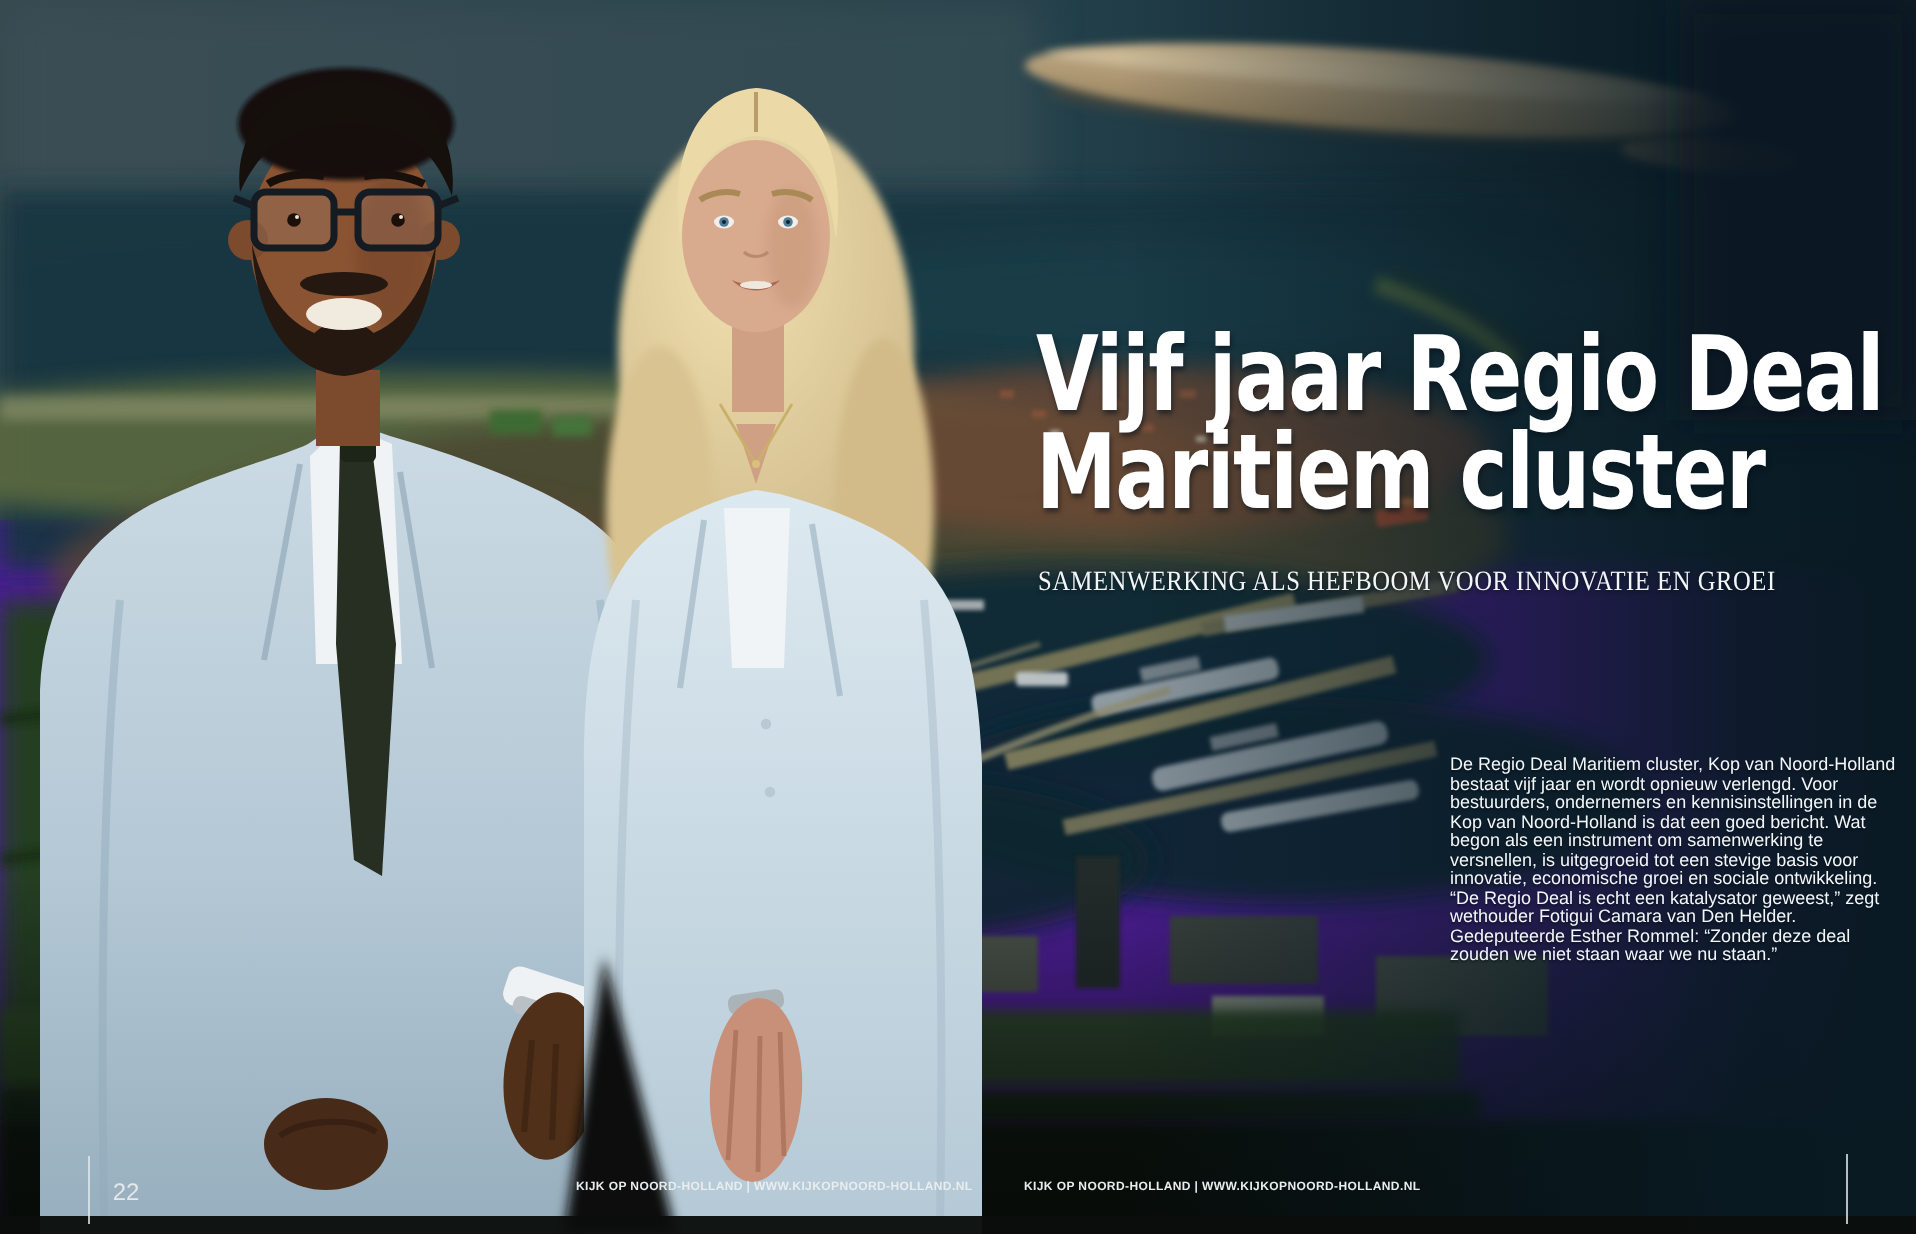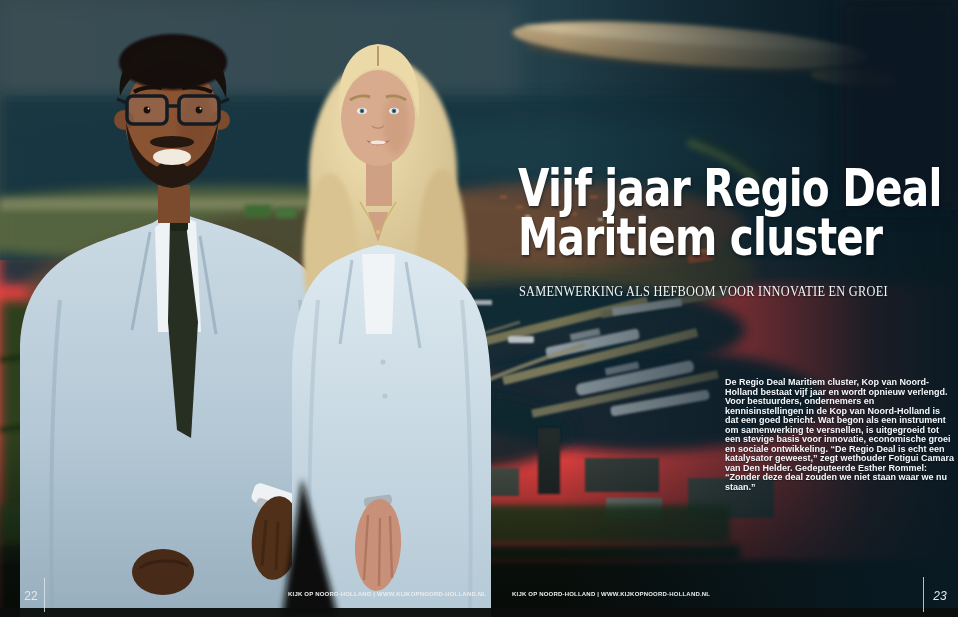--- a/index.html
+++ b/index.html
@@ -1,33 +1,33 @@
 <!DOCTYPE html>
 <html><head>
 <meta charset="utf-8">
 <style>
   html,body{margin:0;padding:0;background:#222;}
-  .stage{position:relative;width:958px;height:617px;overflow:hidden;background:#ef4444;
+  .stage{position:relative;width:958px;height:617px;overflow:hidden;background:#4c1d95;
          font-family:"Liberation Sans",sans-serif;}
   .stage svg{position:absolute;left:0;top:0;}
   .txt{position:absolute;color:#fff;}
   .title{left:518px;top:164px;font-family:"DejaVu Sans",sans-serif;font-weight:bold;
          font-size:52px;line-height:49px;letter-spacing:-1px;transform:scaleX(.78);
          transform-origin:left top;white-space:nowrap;
          text-shadow:1px 2px 3px rgba(5,15,25,.55);}
   .subtitle{left:519px;top:284px;font-family:"Liberation Serif",serif;font-size:14px;
          letter-spacing:.3px;transform:scaleX(.88);transform-origin:left top;
          white-space:nowrap;color:#f3f6f7;text-shadow:0 1px 2px rgba(5,15,25,.6);}
   .body-copy{left:725px;top:378px;width:230px;font-size:9px;line-height:9.5px;
-         font-weight:bold;color:#f3f7f9;text-shadow:0 1px 1px rgba(0,10,20,.5);}
+         font-weight:normal;color:#f3f7f9;text-shadow:0 1px 1px rgba(0,10,20,.5);}
   .footer{top:591px;font-size:6px;font-weight:bold;letter-spacing:.2px;color:#e9edee;
          text-align:center;white-space:nowrap;}
   .footer.left{left:288px;width:165px;}
   .footer.right{left:512px;width:170px;}
-  .pageno{top:589px;font-size:12px;color:#e4e9ea;width:22px;text-align:center;}
+  .pageno{top:589px;font-size:12px;color:#e4e9ea;width:22px;text-align:center;margin-left:32px;}
   .pageno.left{left:20px;}
   .pageno.right{left:929px;font-style:italic;}
   .rule{position:absolute;width:1px;background:rgba(225,233,236,.8);}
   .rule.left{left:44px;top:578px;height:34px;}
   .rule.right{left:923px;top:577px;height:35px;}
 </style>
 </head>
 <body>
 
 <div class="stage">

